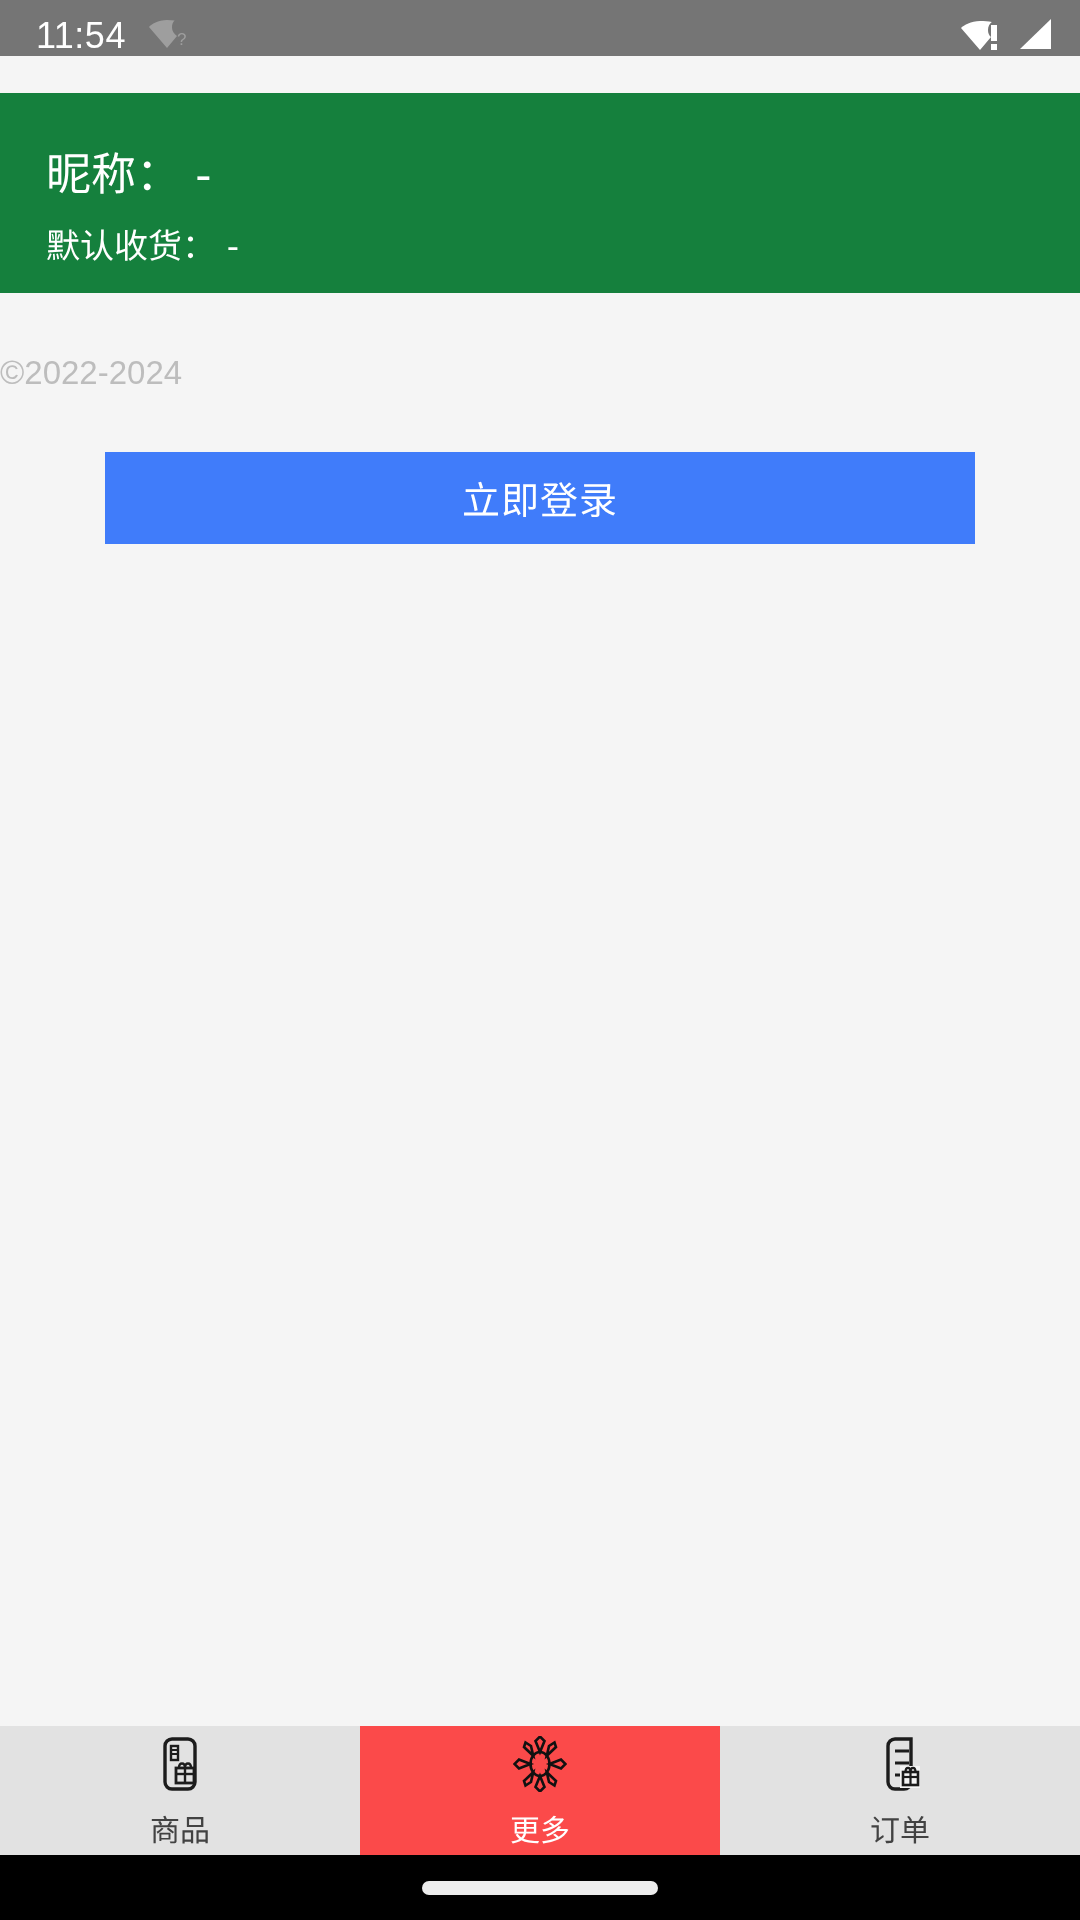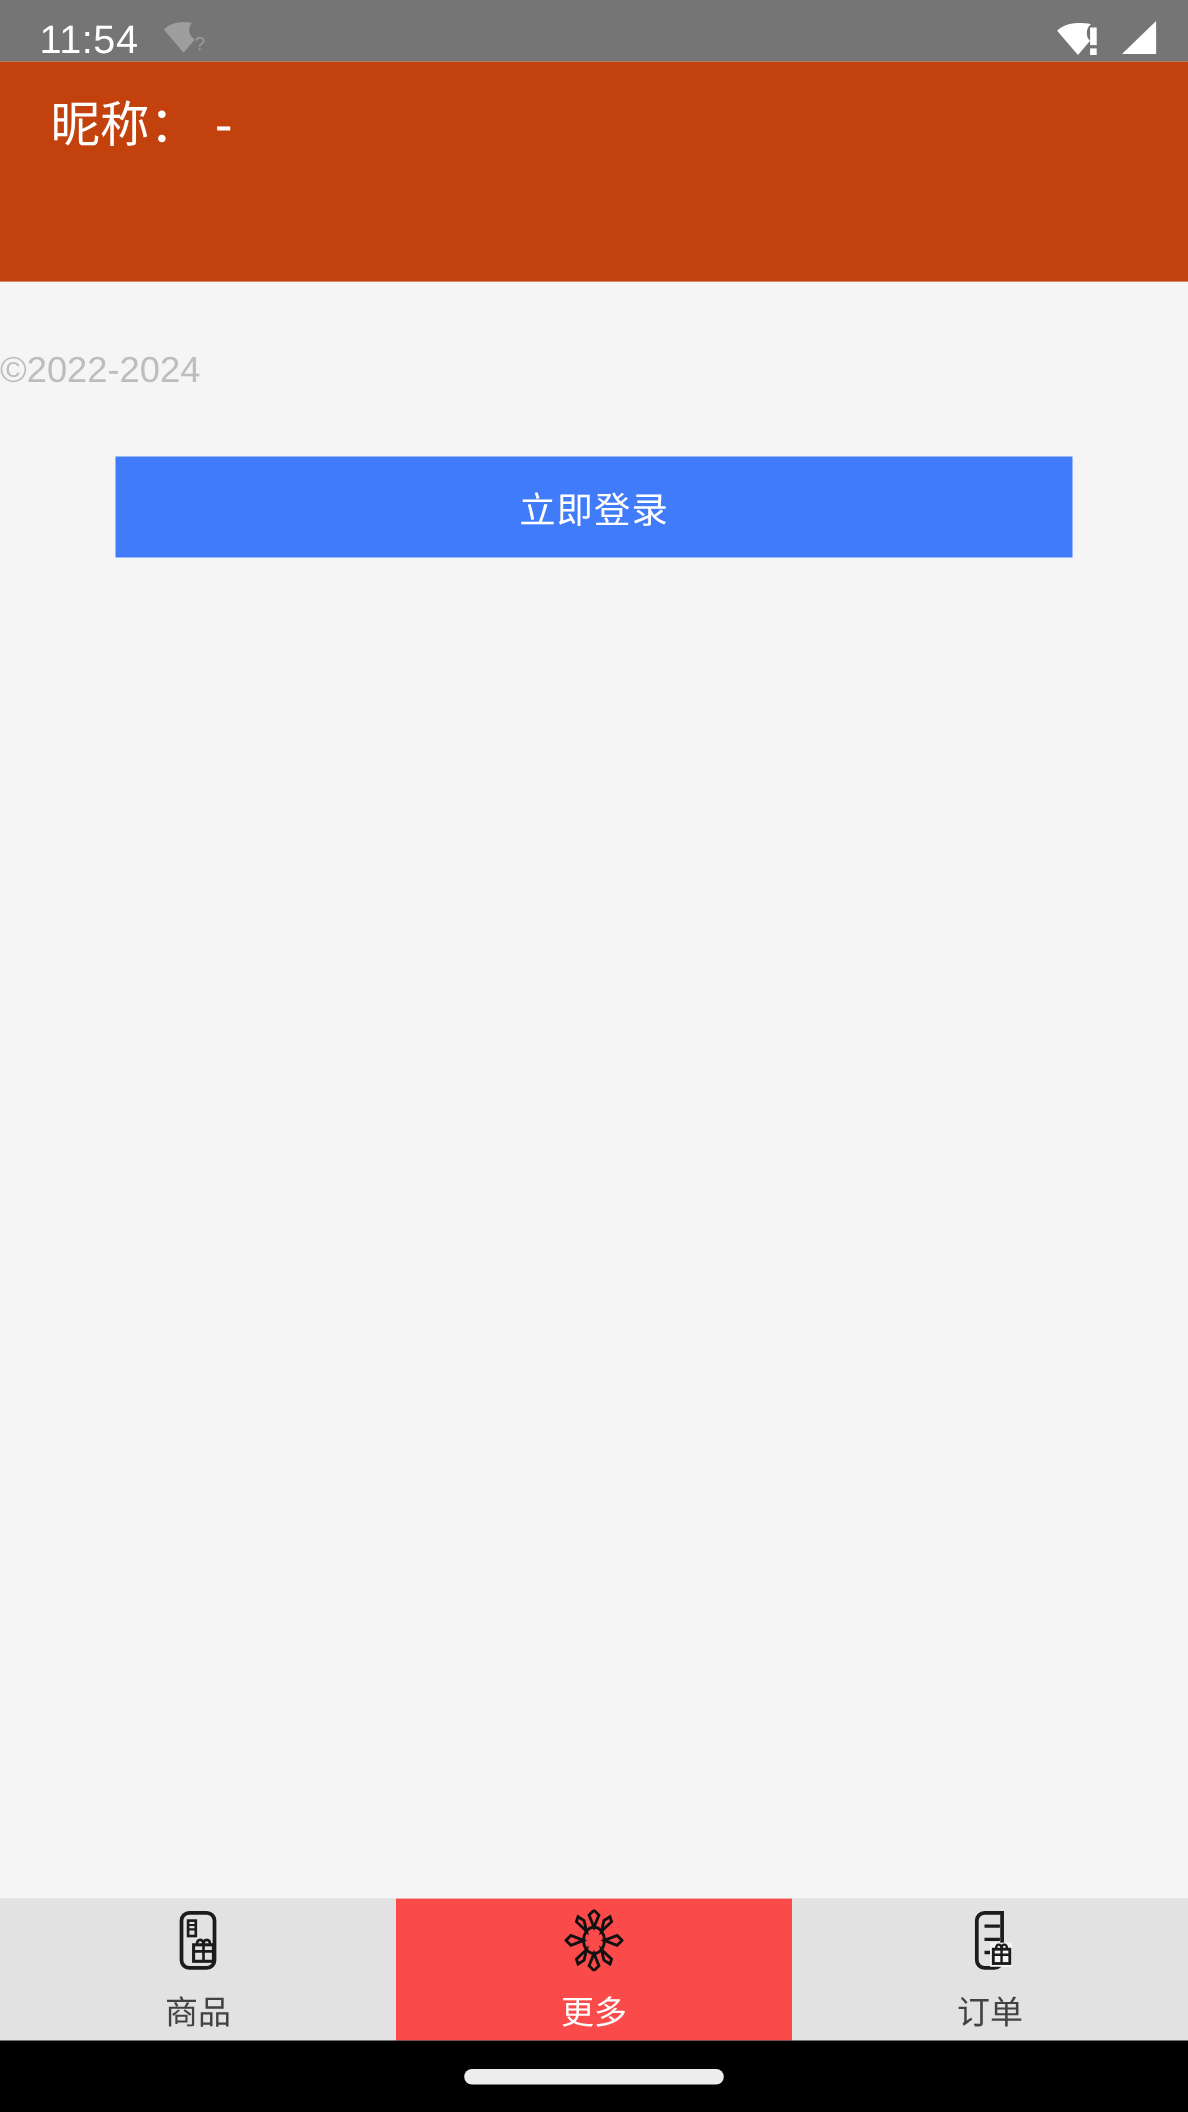--- a/index.html
+++ b/index.html
@@ -49,23 +49,24 @@
     align-items: center;
     gap: 14px;
   }
   .icon-wifi-unknown { display: block; }
   .icon-wifi-alert { display: block; }
   .icon-signal { display: block; }
 
   
   .profile-header {
     flex: 0 0 200px;
-    background: #c2410c;
-    padding: 30px 0 0 46px;
-    box-sizing: border-box;
+    background: #15803d;
+    padding: 54px 0 0 46px;
+    box-sizing: border-box;
+    margin-top: 37px;
   }
   .profile-line {
     color: #FFFFFF;
     line-height: 1.25;
     white-space: nowrap;
   }
   .profile-nickname {
     font-size: 45px;
     margin-bottom: 22px;
   }
@@ -113,21 +114,21 @@
   .login-wrap {
     padding: 56px 105px 0 105px;
     box-sizing: border-box;
   }
   .login-button {
     width: 100%;
     height: 92px;
     background: #407CFA;
     border: 0;
     color: #FFFFFF;
-    font-size: 33px;
+    font-size: 38px;
     font-family: "DejaVu Sans", "Liberation Sans", sans-serif;
     cursor: pointer;
     display: flex;
     align-items: center;
     justify-content: center;
     letter-spacing: 1px;
   }
 
   .spacer { flex: 1 1 auto; background: #F5F5F5; }
 
@@ -201,20 +202,21 @@
       <span class="icon-signal">
         <svg width="36" height="34" viewBox="0 0 36 34" aria-hidden="true">
           <path d="M33 2 L33 32 L2 32 Z" fill="#FFFFFF"></path>
         </svg>
       </span>
     </div>
   </div>
 
   <div class="profile-header">
     <div class="profile-line profile-nickname">昵称： -</div>
+    <div class="profile-line profile-address">默认收货： -</div>
   </div>
 
 
   <div class="copyright">
     <div>©2022-2024</div>
   </div>
 
   <div class="login-wrap">
     <button class="login-button">立即登录</button>
   </div>

